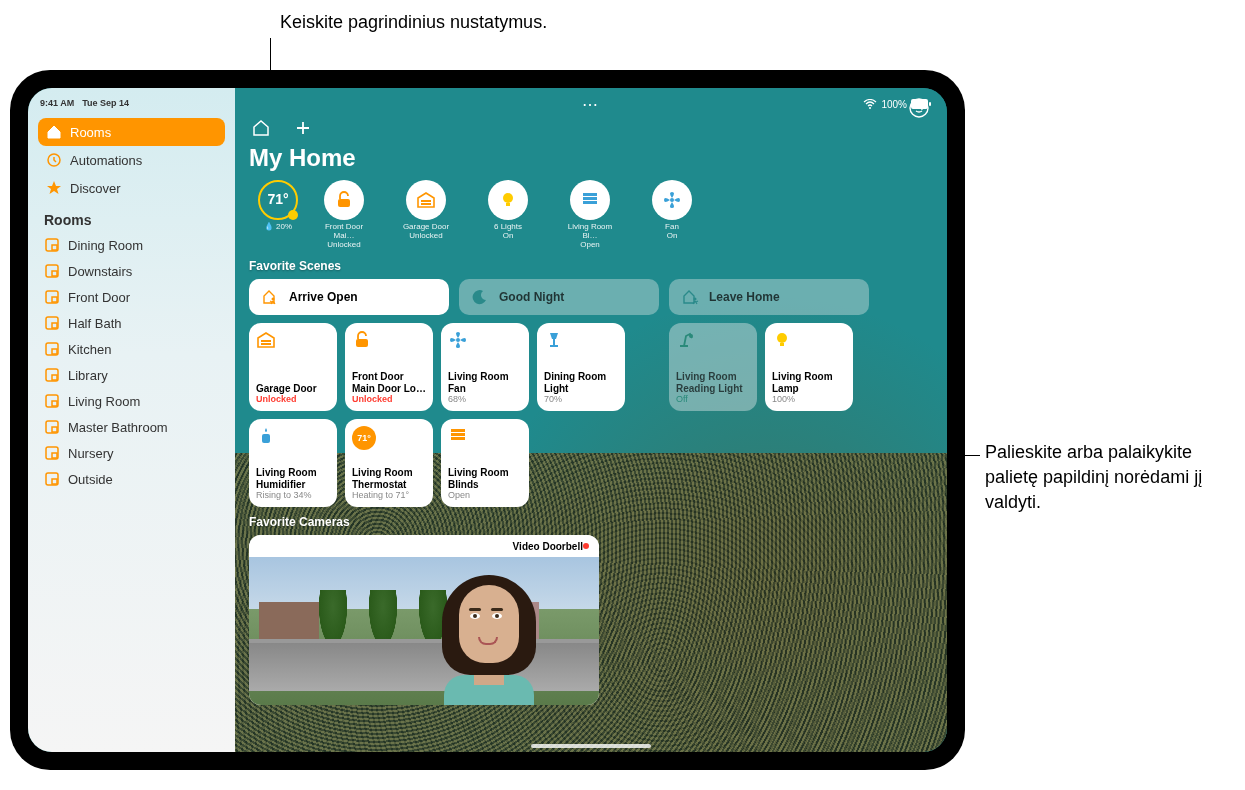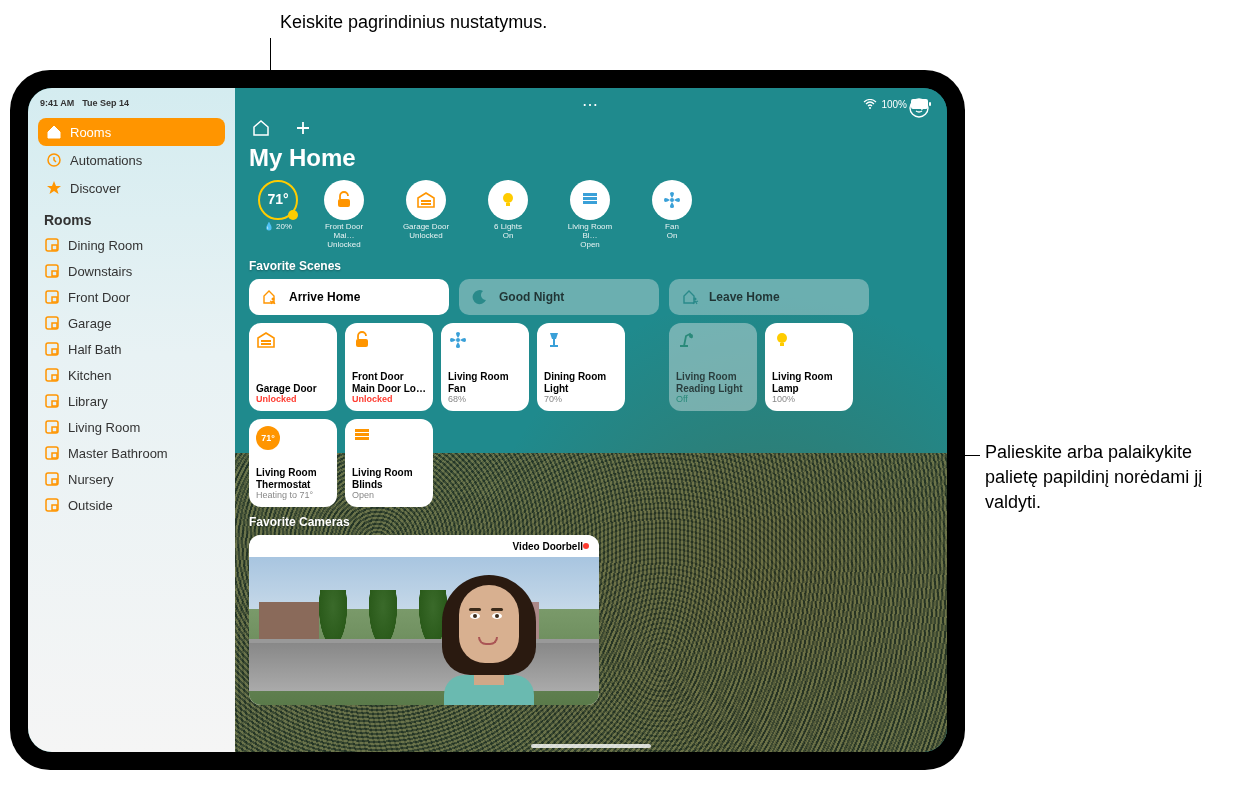--- a/index.html
+++ b/index.html
@@ -216,29 +216,20 @@
             <span>Downstairs</span>
           </div>
           <div class="room-item">
             <span class="icn">
               <svg width="16" height="16" viewBox="0 0 16 16">
                 <rect x="2" y="2" width="12" height="12" rx="2" stroke="#ff9500" fill="none" stroke-width="1.5"></rect>
                 <rect x="8" y="8" width="5" height="5" stroke="#ff9500" fill="none" stroke-width="1.5"></rect>
               </svg>
             </span>
             <span>Front Door</span>
-          </div>
-          <div class="room-item">
-            <span class="icn">
-              <svg width="16" height="16" viewBox="0 0 16 16">
-                <rect x="2" y="2" width="12" height="12" rx="2" stroke="#ff9500" fill="none" stroke-width="1.5"></rect>
-                <rect x="8" y="8" width="5" height="5" stroke="#ff9500" fill="none" stroke-width="1.5"></rect>
-              </svg>
-            </span>
-            <span>Garage</span>
           </div>
           <div class="room-item">
             <span class="icn">
               <svg width="16" height="16" viewBox="0 0 16 16">
                 <rect x="2" y="2" width="12" height="12" rx="2" stroke="#ff9500" fill="none" stroke-width="1.5"></rect>
                 <rect x="8" y="8" width="5" height="5" stroke="#ff9500" fill="none" stroke-width="1.5"></rect>
               </svg>
             </span>
             <span>Half Bath</span>
           </div>
@@ -414,21 +405,21 @@
         <div class="sect-title">Favorite Scenes</div>
         <div class="scenes" id="scenes">
             <div class="scene active">
               <span class="s-icn">
                 <svg width="18" height="18" viewBox="0 0 18 18">
                   <path d="M3 8 L8 3 L13 8 V15 H3 Z" fill="none" stroke="#ff9500" stroke-width="1.4"></path>
                   <circle cx="12" cy="11" r="1.5" fill="#ff9500"></circle>
                   <path d="M12 13 L10 16 M12 13 L14 16 M11 14 L9 13" stroke="#ff9500" stroke-width="1.2"></path>
                 </svg>
               </span>
-              <span>Arrive Home</span>
+              <span>Arrive Open</span>
             </div>
             <div class="scene inactive">
               <span class="s-icn">
                 <svg width="18" height="18" viewBox="0 0 18 18">
                   <path d="M12 3 A7 7 0 1 0 15 12 A5 5 0 0 1 12 3" fill="#2a8a8a"></path>
                 </svg>
               </span>
               <span>Good Night</span>
             </div>
             <div class="scene inactive">
@@ -497,20 +488,30 @@
               </div>
             </div>
             <div class="tile on">
               <div class="t-icn"><span><svg width="20" height="20" viewBox="0 0 20 20">
                     <circle cx="10" cy="8" r="5" fill="#ffcc00"></circle>
                     <rect x="8" y="13" width="4" height="3" fill="#ffcc00"></rect>
                   </svg></span></div>
               <div>
                 <div class="t-name">Living Room Lamp</div>
                 <div class="t-status dim">100%</div>
+              </div>
+            </div>
+            <div class="tile on">
+              <div class="t-icn"><span><svg width="20" height="20" viewBox="0 0 20 20">
+                    <rect x="6" y="8" width="8" height="9" rx="2" fill="#3aa0d8"></rect>
+                    <path d="M10 2 Q8 5 10 6 Q12 5 10 2" fill="#3aa0d8"></path>
+                  </svg></span></div>
+              <div>
+                <div class="t-name">Living Room Humidifier</div>
+                <div class="t-status dim">Rising to 34%</div>
               </div>
             </div>
             <div class="tile on">
               <div class="t-icn">
                 <div style="width:24px;height:24px;border-radius:50%;background:#ff9500;color:#fff;font-size:9px;font-weight:600;display:flex;align-items:center;justify-content:center;">71°</div>
               </div>
               <div>
                 <div class="t-name">Living Room Thermostat</div>
                 <div class="t-status dim">Heating to 71°</div>
               </div>

